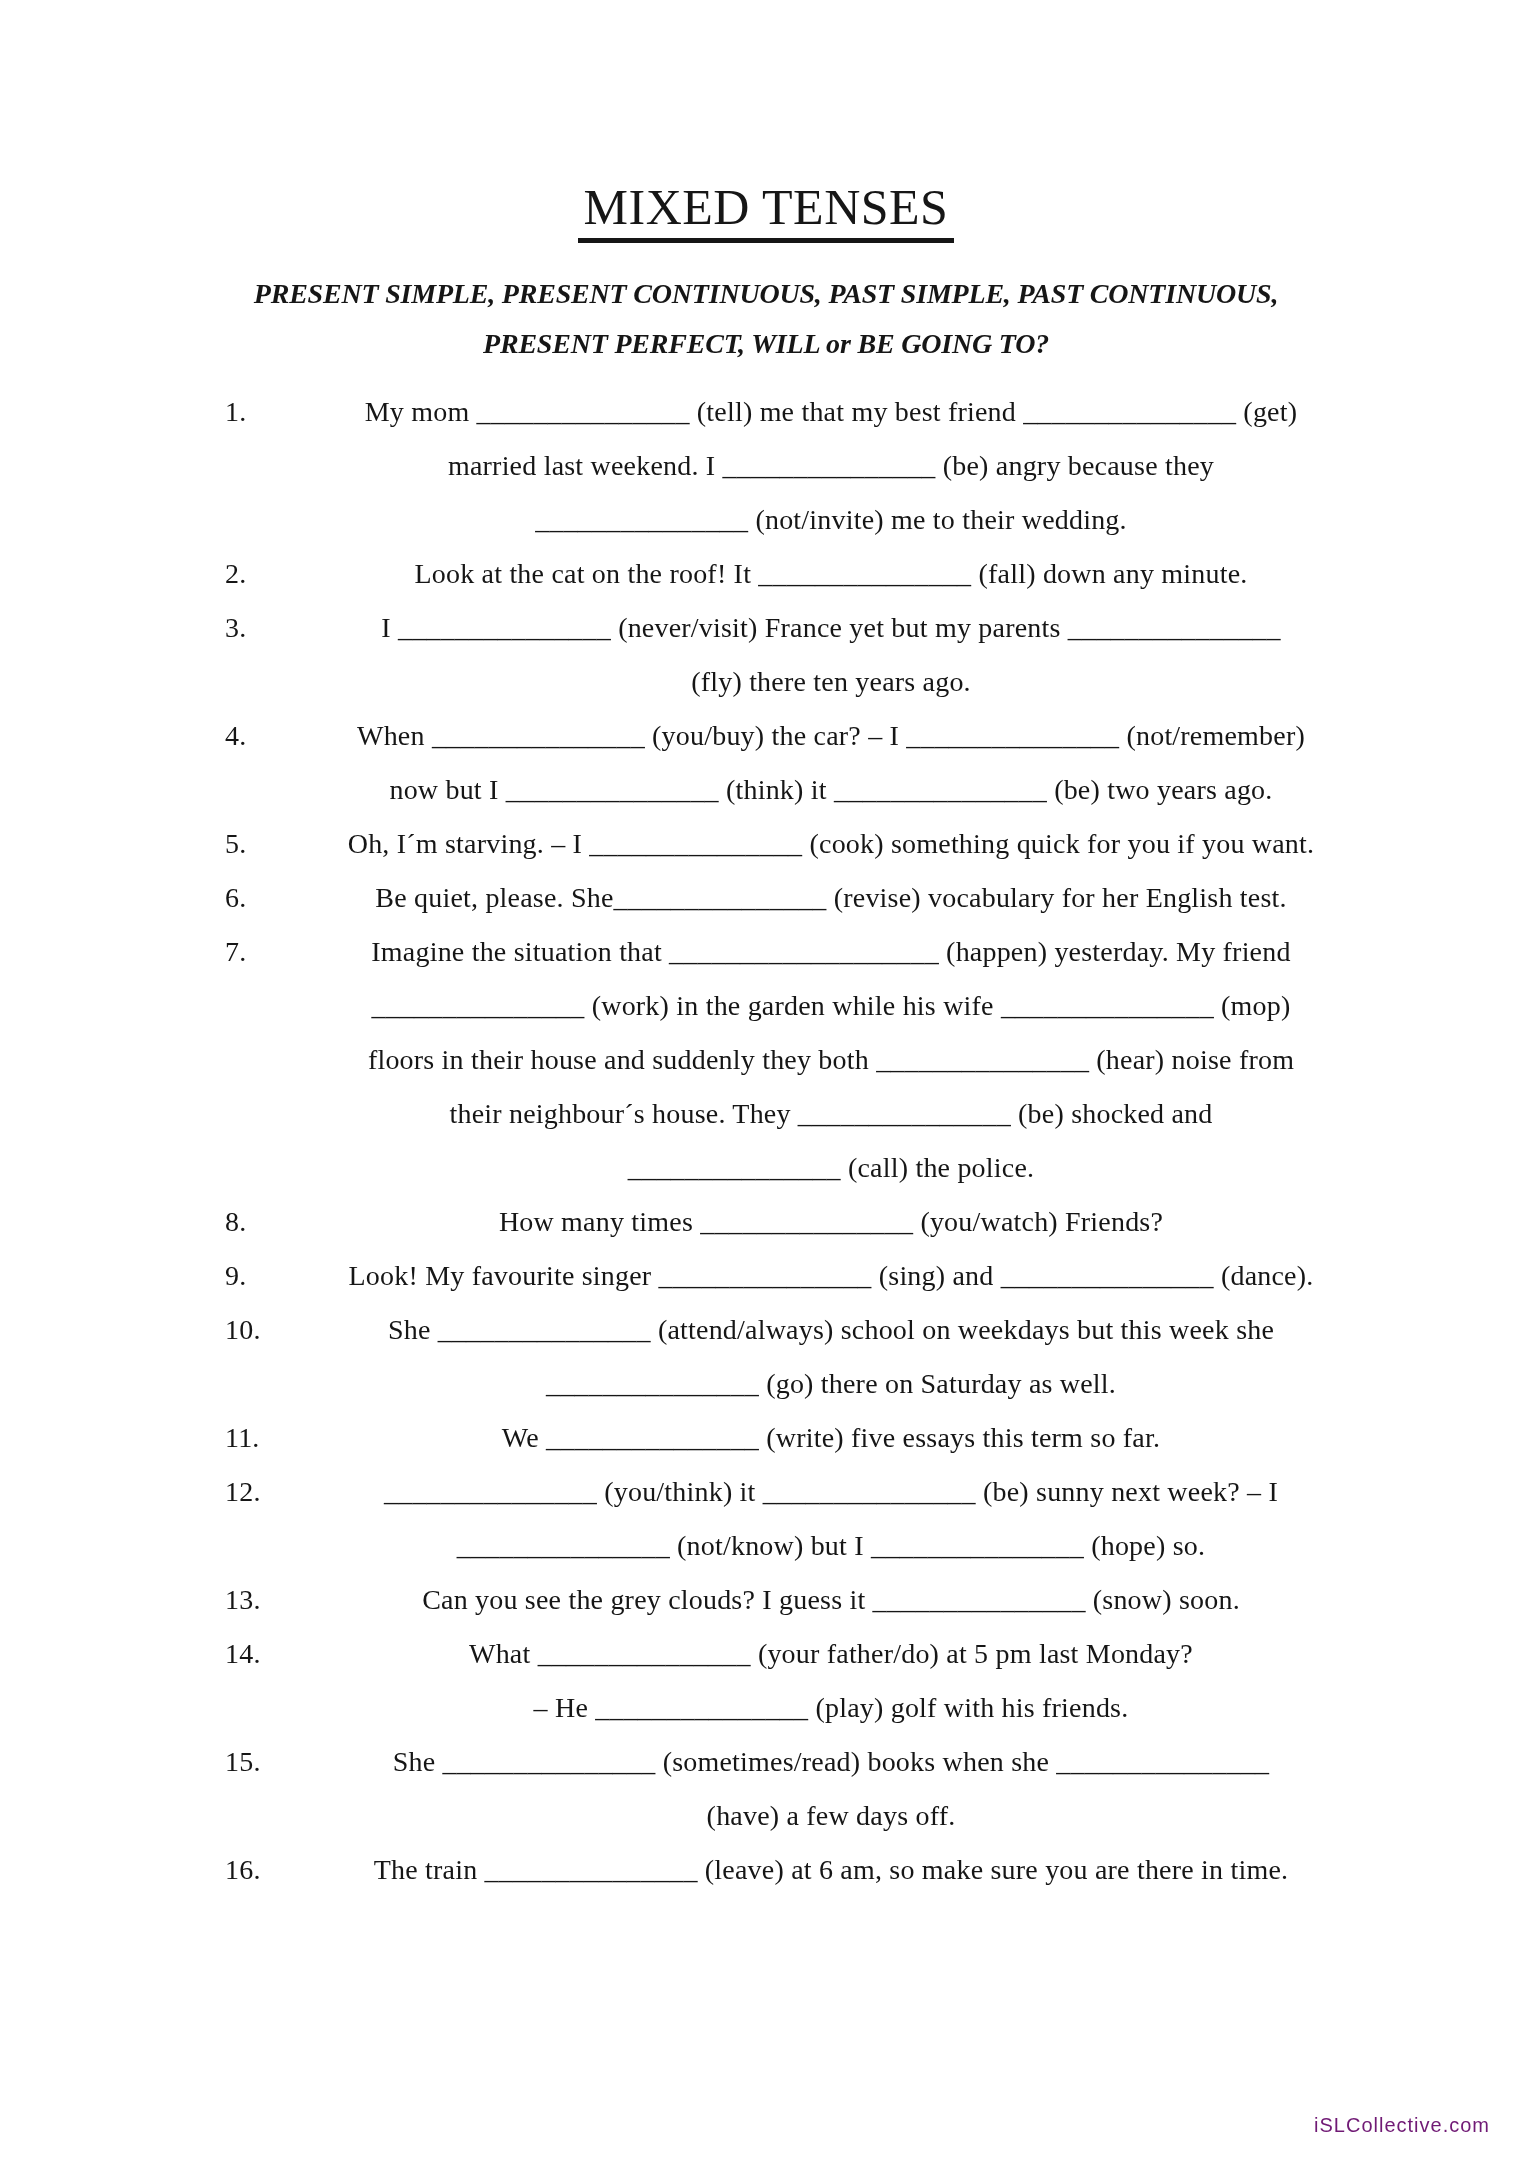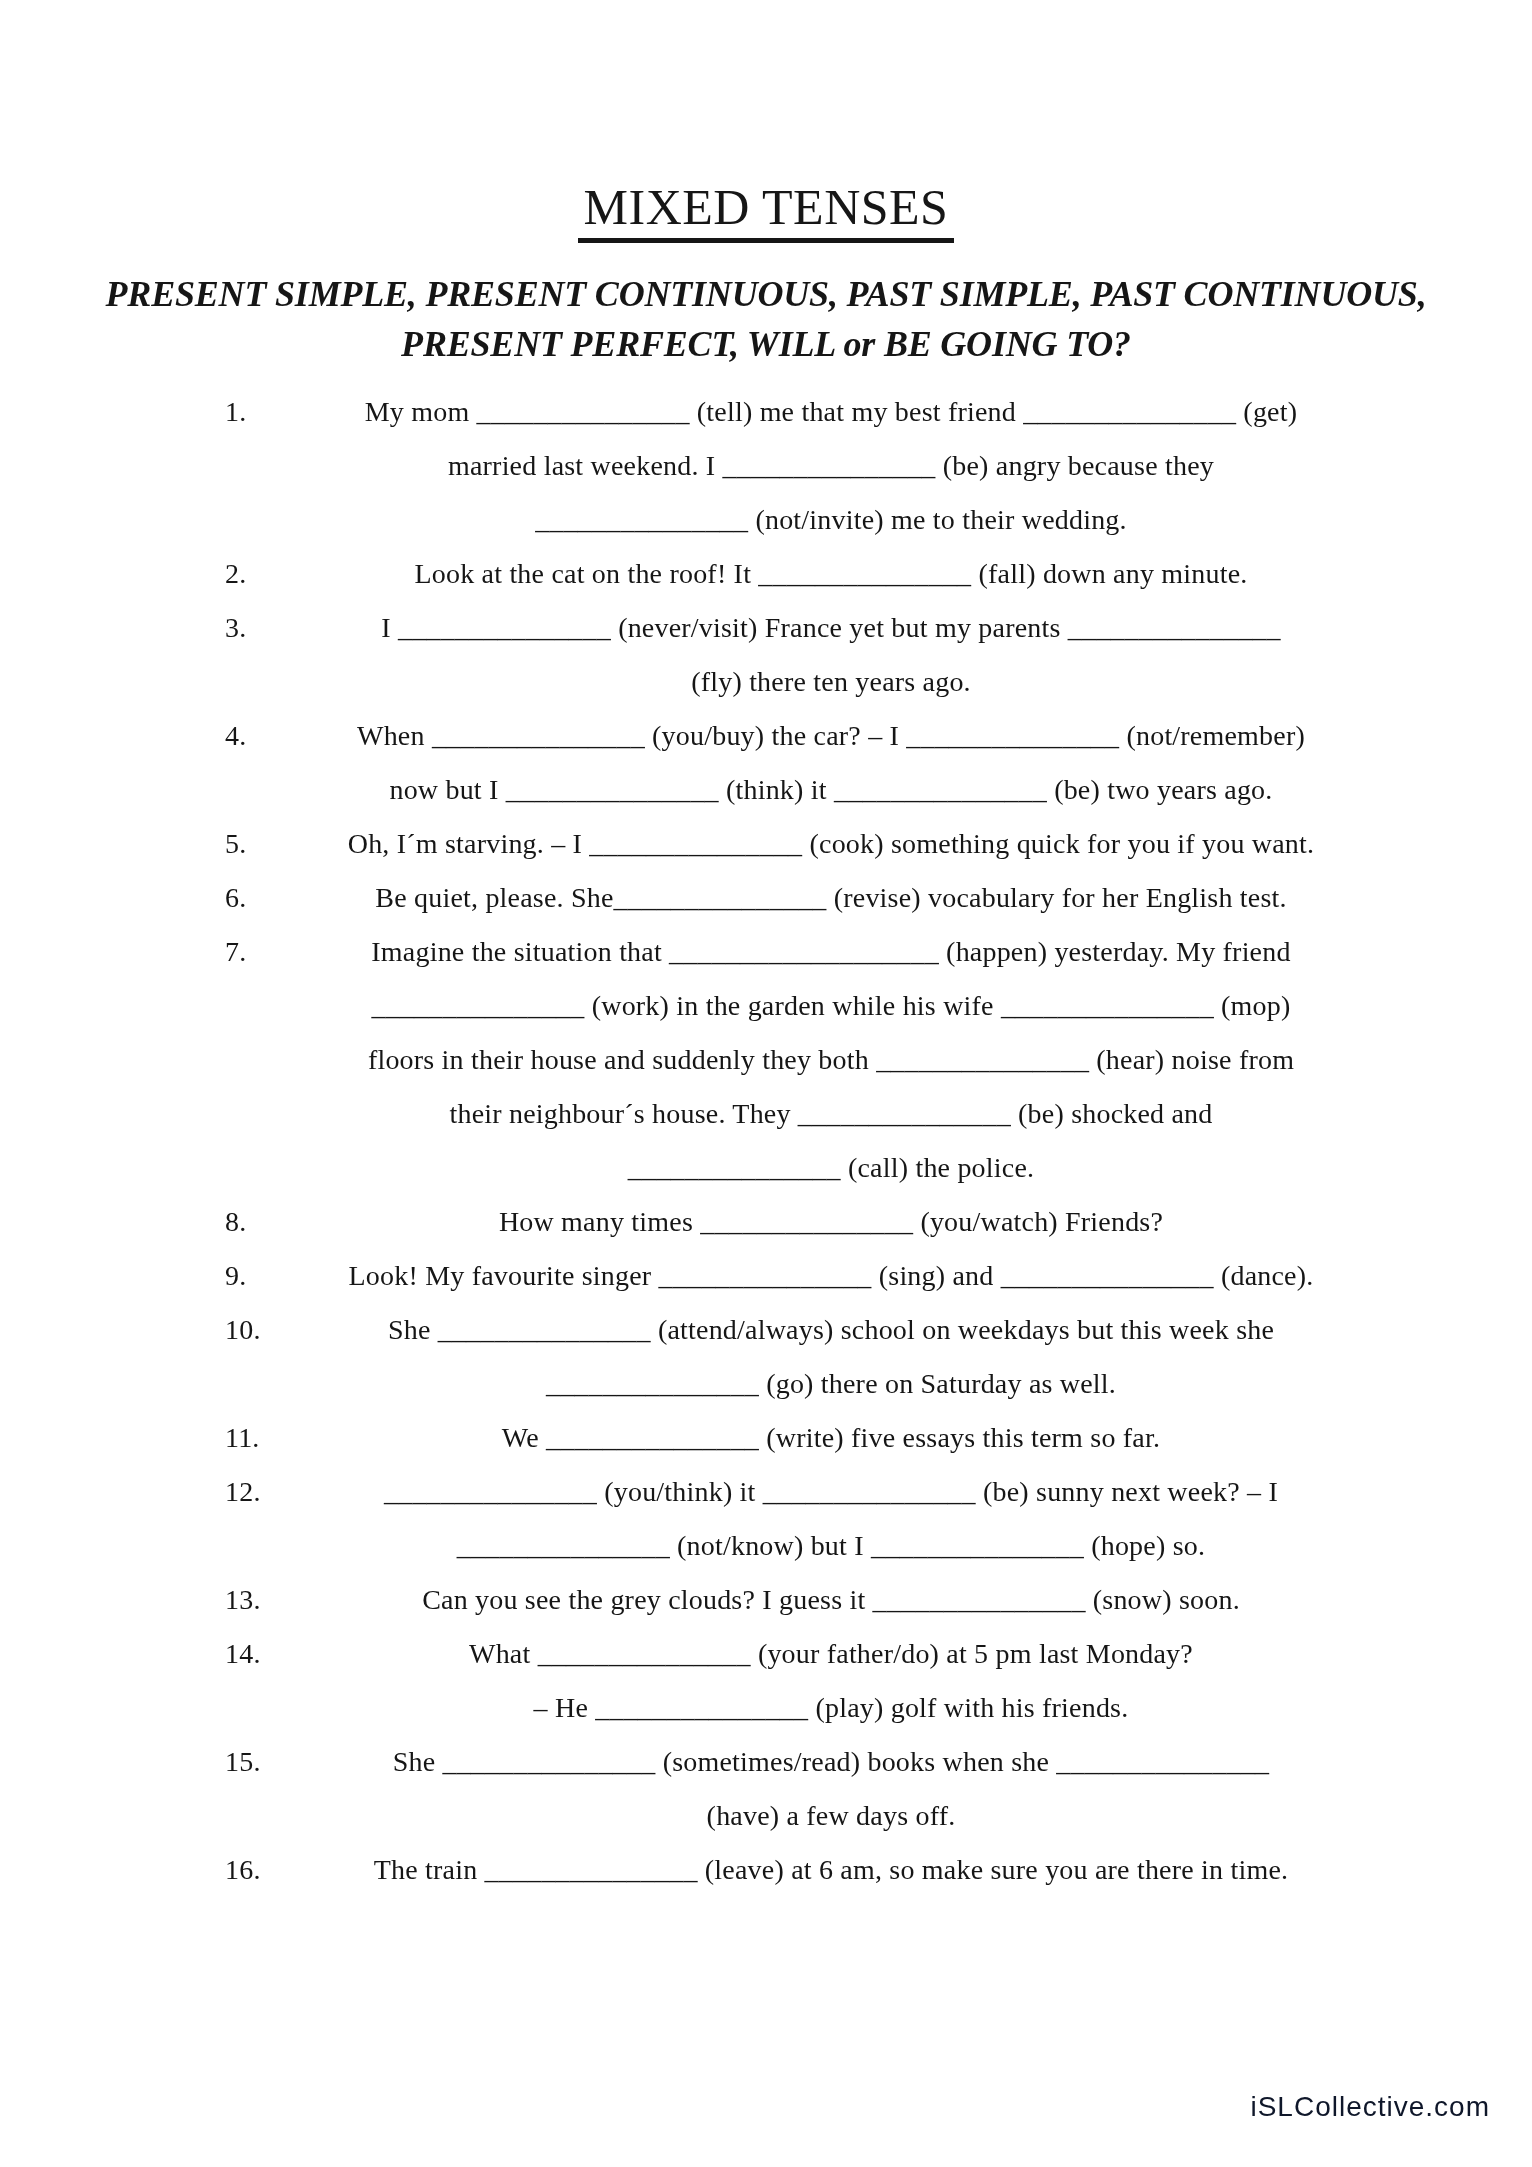--- a/index.html
+++ b/index.html
@@ -24,21 +24,21 @@
     font-weight: 400;
     letter-spacing: 0.5px;
     border-bottom: 5px solid #161616;
     padding: 0 6px 3px 6px;
   }
   .subtitle {
     margin-top: 26px;
     text-align: center;
     font-weight: 700;
     font-style: italic;
-    font-size: 36px;
+    font-size: 28px;
     line-height: 50px;
     letter-spacing: -0.2px;
   }
   .items {
     list-style: none;
     margin: 16px 0 0 0;
     padding: 0 145px 0 225px;
   }
   .item { display: flex; align-items: flex-start; }
   .num {
@@ -50,25 +50,25 @@
   .text {
     flex: 1;
     font-size: 28px;
     line-height: 54px;
     letter-spacing: 0.2px;
   }
   .tline { min-height: 54px; text-align: center; }
   .watermark {
     position: absolute;
     right: 42px;
-    bottom: 44px;
+    bottom: 30px;
     font-family: "Liberation Sans", sans-serif;
-    font-size: 28px;
+    font-size: 20px;
     letter-spacing: 1px;
-    color: #0f172a;
+    color: #701a75;
   }
 </style>
 </head>
 <body>
 
 <div class="page">
 
   <div class="title-wrap">
     <h1 class="title">MIXED TENSES</h1>
   </div>

